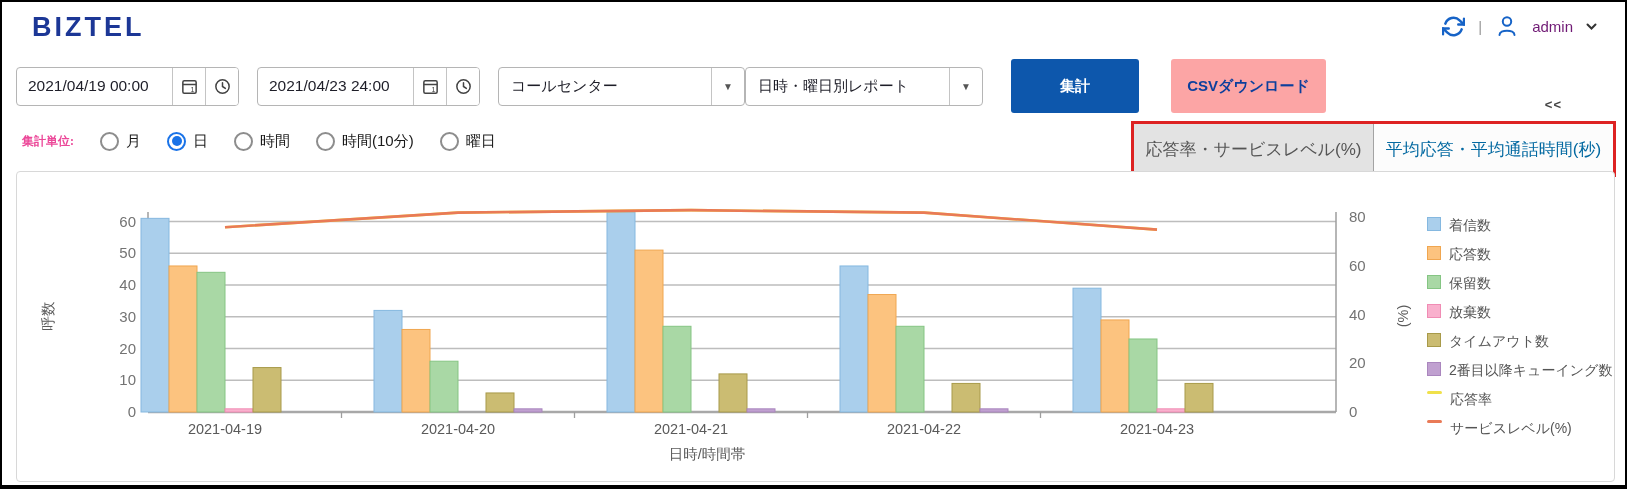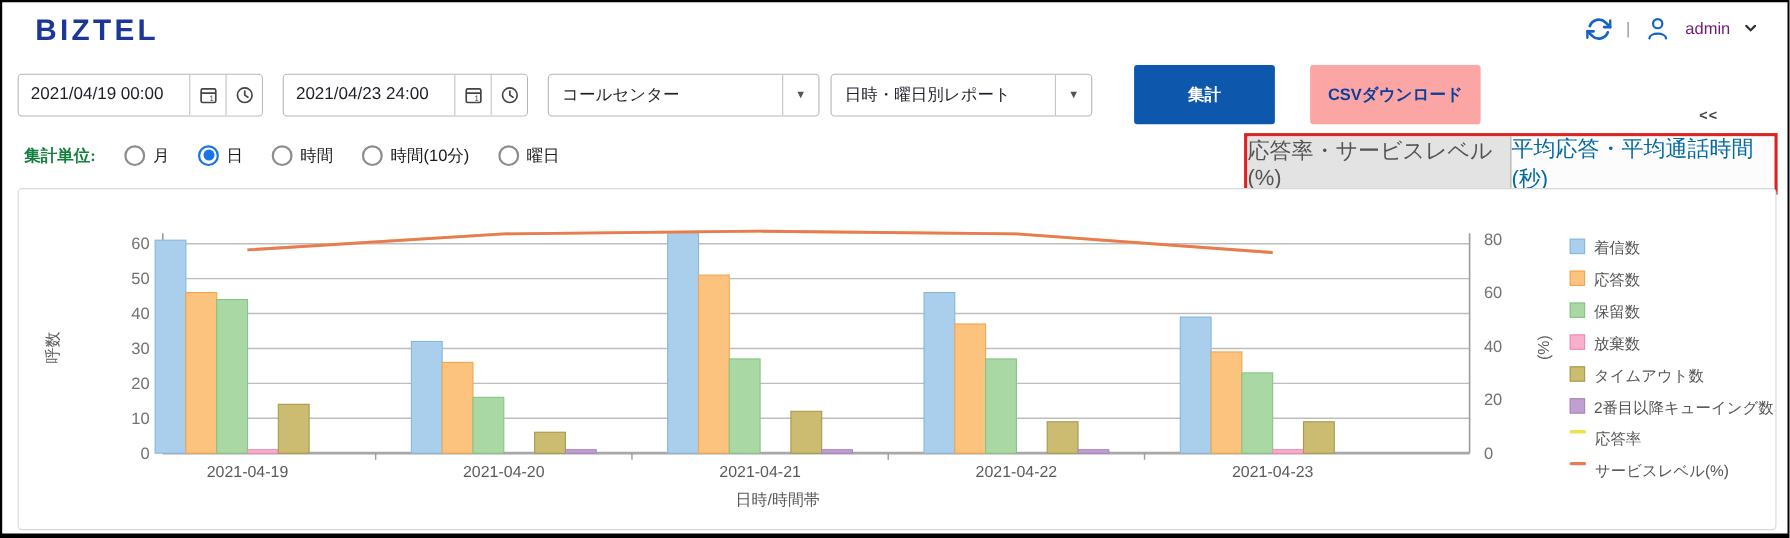--- a/index.html
+++ b/index.html
@@ -17,51 +17,51 @@
 
   
   .toolbar{position:absolute;left:14px;top:57px;display:flex;align-items:center;}
   .dategroup{display:flex;align-items:stretch;height:37px;border:1px solid #b5b5b5;
              border-radius:4px;background:#fff;overflow:hidden;margin-right:18px;}
   .dategroup input{border:none;outline:none;width:138px;padding:0 6px 0 11px;
                    font-size:15.5px;color:#1e1e28;font-family:inherit;background:transparent;}
   .seg-btn{width:32px;display:flex;align-items:center;justify-content:center;
            border-left:1px solid #c4c4c4;background:#fff;cursor:pointer;}
   .selectbox{display:flex;align-items:stretch;height:37px;border:1px solid #b5b5b5;
-             border-radius:4px;background:#fff;overflow:hidden;margin-right:10px;cursor:pointer;}
+             border-radius:4px;background:#fff;overflow:hidden;margin-right:0;cursor:pointer;}
   .selectbox .sel-label{display:flex;align-items:center;padding-left:12px;font-size:15px;
              color:#1e1e28;}
   .selectbox .sel-arrow{width:32px;margin-left:auto;display:flex;align-items:center;
              justify-content:center;border-left:1px solid #c4c4c4;color:#555;font-size:10px;}
   .sb1{width:245px;}.sb2{width:236px;}
   .btn{height:54px;border:none;border-radius:3px;font-size:15px;font-weight:bold;
        font-family:inherit;cursor:pointer;margin-left:28px;}
   .btn-primary{width:128px;background:#0d57ac;color:#fff;margin-right:4px;}
   .btn-csv{width:155px;background:#fca5a5;color:#0c3f9c;}
 
   .collapse{position:absolute;right:63px;top:95px;font-size:13px;font-weight:bold;
             color:#444;letter-spacing:1px;cursor:pointer;}
 
   
   .unit-row{position:absolute;left:20px;top:121px;height:36px;display:flex;
             align-items:center;gap:26px;}
-  .unit-label{font-size:15px;font-weight:bold;color:#15803d;font-family:Liberation Serif, serif;}
+  .unit-label{font-size:12px;font-weight:bold;color:#ec4899;font-family:Liberation Serif, serif;}
   .radio-item{display:flex;align-items:center;gap:7px;cursor:pointer;}
   .radio-circle{width:19px;height:19px;border-radius:50%;border:2px solid #8d8d8d;
                 box-sizing:border-box;background:#fff;position:relative;}
   .radio-item.selected .radio-circle{border-color:#1a73e8;}
   .radio-item.selected .radio-circle::after{content:"";position:absolute;left:2.5px;top:2.5px;
                 width:10px;height:10px;border-radius:50%;background:#1a73e8;}
   .radio-text{font-size:15px;color:#1a1a1a;}
 
   
   .tabs-annotation{position:absolute;left:1129px;top:119px;border:3px solid #dd2222;
                    display:flex;}
   .tab{height:50px;display:flex;align-items:center;justify-content:center;
-       font-size:20px;cursor:pointer;box-sizing:border-box;}
+       font-size:17px;cursor:pointer;box-sizing:border-box;}
   .tab.active{width:239px;background:#e3e3e3;color:#555;}
   .tab.inactive{width:240px;background:#fcfcfc;color:#0369a1;border-left:1px solid #a3a3a3;}
 
   
   .panel{position:absolute;left:14px;top:169px;width:1599px;height:311px;
          box-sizing:border-box;border:1px solid #d8d8d8;border-radius:4px;background:#fff;}
   .panel svg{position:absolute;left:10px;top:10px;}
   .legend{position:absolute;left:1410px;top:45px;display:flex;flex-direction:column;gap:10px;}
   .legend-item{display:flex;align-items:flex-start;gap:8px;height:19px;cursor:pointer;
                white-space:nowrap;}

